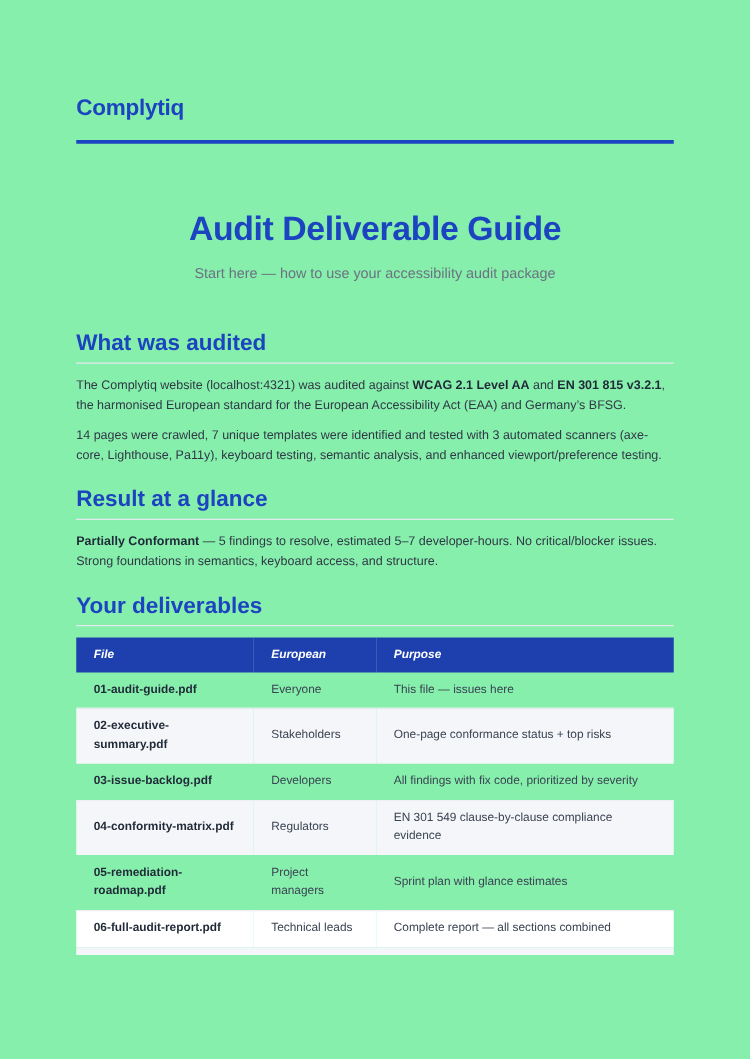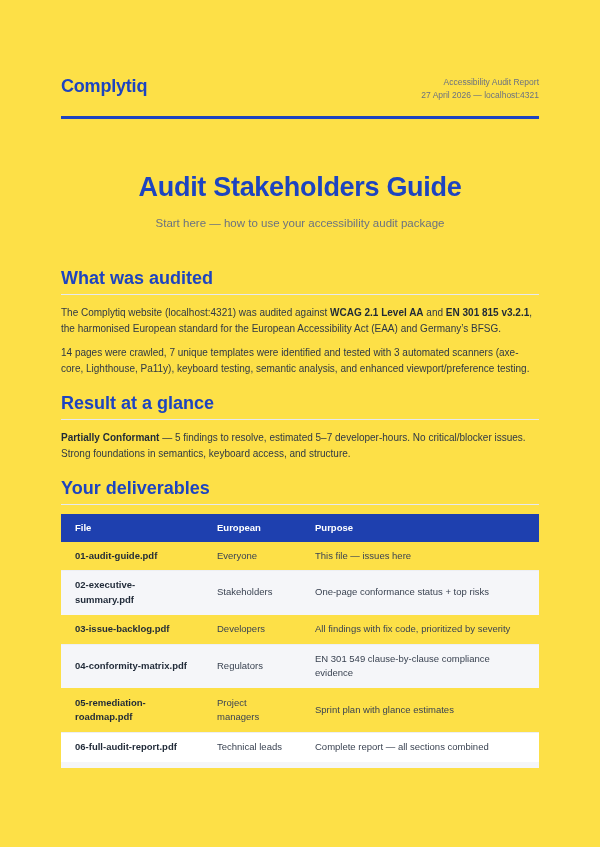--- a/index.html
+++ b/index.html
@@ -18,21 +18,21 @@
     width: 600px;
     height: 847px;
     overflow: hidden;
     font-family: "Liberation Sans", sans-serif;
     color: var(--body-text);
   }
   .page {
     width: 600px;
     height: 847px;
     padding: 74px 61px 0 61px;
-    background: #fde047;
+    background: #86efac;
   }
 
   
   .doc-header {
     display: flex;
     justify-content: space-between;
     align-items: flex-start;
   }
   .brand {
     font-size: 18px;
@@ -102,20 +102,21 @@
   col.c-audience { width: 98px; }
   col.c-purpose { width: 238px; }
   thead th {
     background: var(--table-header-bg);
     color: #ffffff;
     font-size: 9.5px;
     font-weight: 700;
     text-align: left;
     padding: 7px 14px;
     line-height: 14px;
+    font-style: italic;
   }
   tbody td {
     font-size: 9.5px;
     line-height: 14.5px;
     padding: 7px 14px;
     vertical-align: middle;
     color: #3a4352;
     border-bottom: 1px solid var(--row-border);
   }
   tbody td:first-child {
@@ -131,29 +132,25 @@
     background: var(--stripe);
   }
 </style>
 </head>
 <body>
 
 <div class="page">
 
   <div class="doc-header">
     <div class="brand">Complytiq</div>
-    <div class="header-meta">
-      <div>Accessibility Audit Report</div>
-      <div>27 April 2026 — localhost:4321</div>
-    </div>
   </div>
   <div class="header-rule"></div>
 
   <div class="hero">
-    <div class="hero-title">Audit Stakeholders Guide</div>
+    <div class="hero-title">Audit Deliverable Guide</div>
     <div class="hero-subtitle">Start here — how to use your accessibility audit package</div>
   </div>
 
   <div class="section-heading">What was audited</div>
   <p class="para"><span>The Complytiq website (localhost:4321) was audited against </span><strong>WCAG 2.1 Level AA</strong><span> and </span><strong>EN 301 815 v3.2.1</strong><span>, the harmonised European standard for the European Accessibility Act (EAA) and Germany’s BFSG.</span></p>
   <p class="para"><span>14 pages were crawled, 7 unique templates were identified and tested with 3 automated scanners (axe-core, Lighthouse, Pa11y), keyboard testing, semantic analysis, and enhanced viewport/preference testing.</span></p>
 
   <div class="section-heading tight">Result at a glance</div>
   <p class="para"><strong>Partially Conformant</strong><span> — 5 findings to resolve, estimated 5–7 developer-hours. No critical/blocker issues. Strong foundations in semantics, keyboard access, and structure.</span></p>
 

